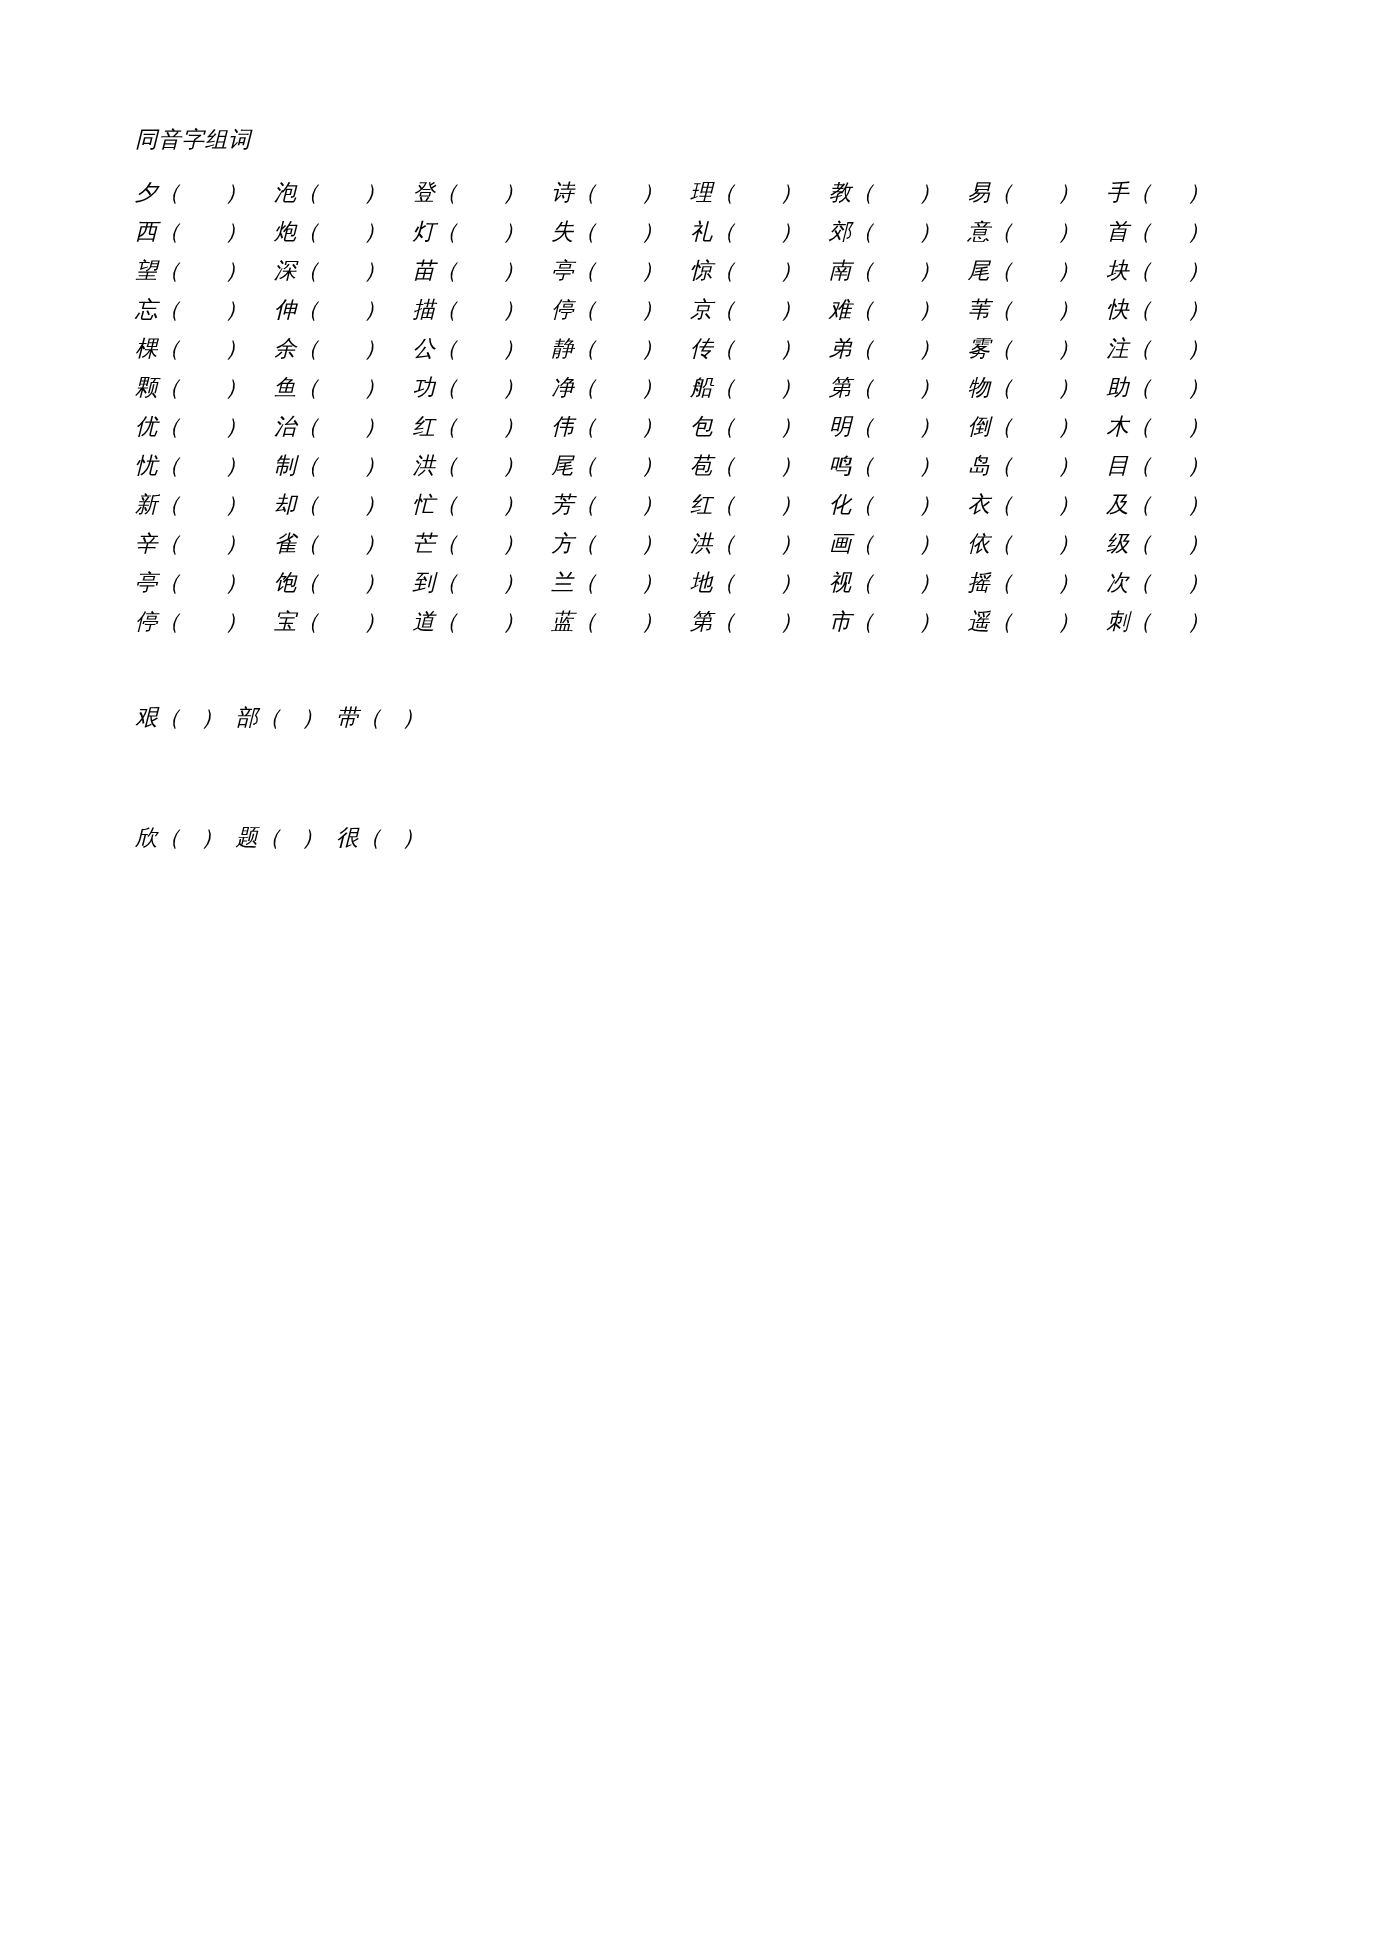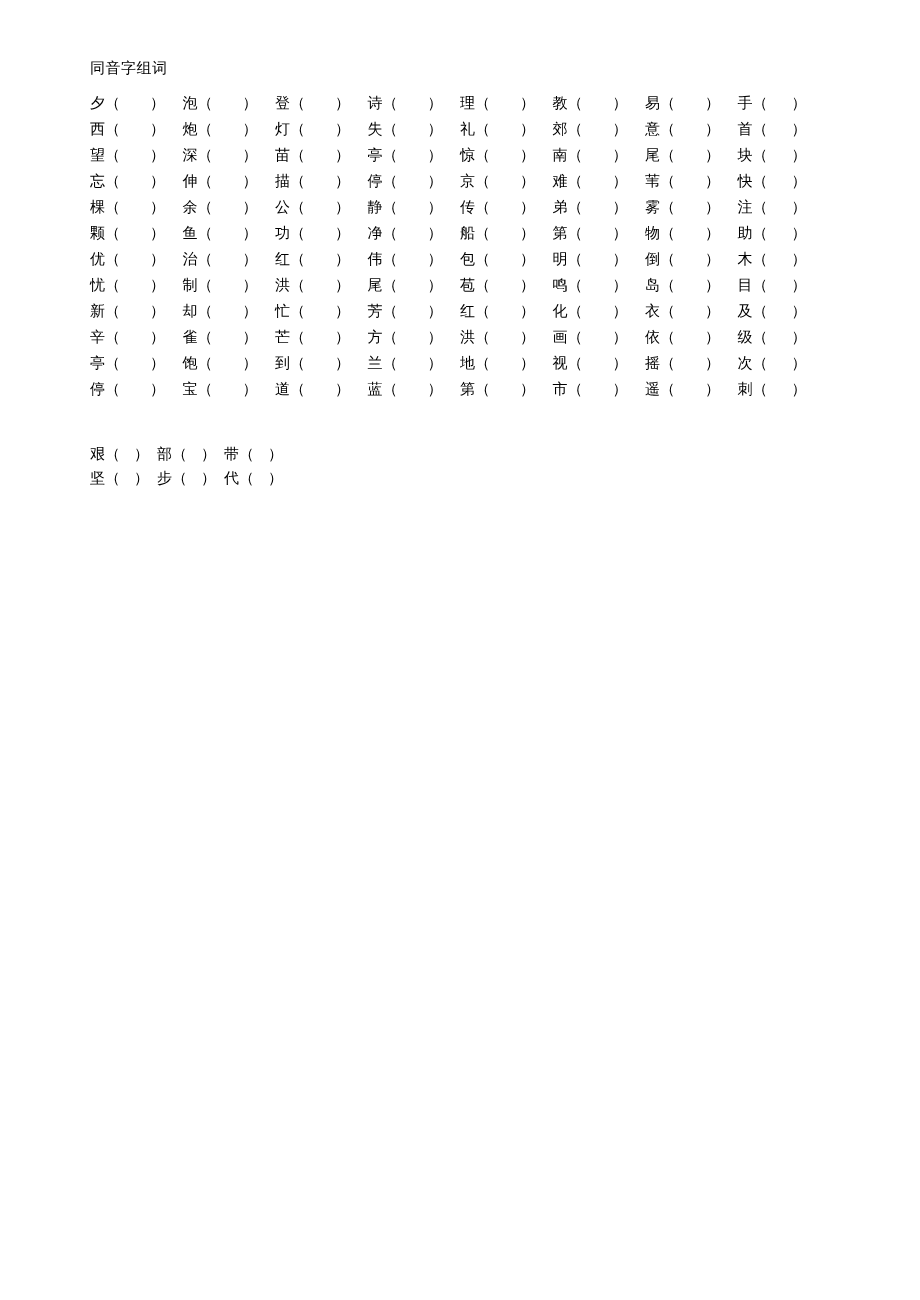--- a/index.html
+++ b/index.html
@@ -6,21 +6,22 @@
       margin: 0;
       padding: 0;
       background: #fff;
       font-family: "SimSun", "宋体", serif;
       font-size: 15px;
       color: #000;
       width: 920px;
       height: 1300px;
     }
     .page {
-      padding: 59px 90px 0 90px;
+      padding: 84px 90px 0 90px;
+      font-style: italic;
     }
     .title {
       margin-bottom: 12px;
       letter-spacing: 0.5px;
     }
     .main-table {
       border-collapse: collapse;
       width: 100%;
       table-layout: fixed;
     }
@@ -40,20 +41,21 @@
     .close {
       display: inline-block;
     }
     .col8 .blank { width: 24px; }
     .bottom {
       margin-top: 40px;
     }
     .brow {
       height: 24px;
       line-height: 24px;
+      margin-top: 32px;
     }
     .bitem {
       display: inline-block;
       margin-right: 8px;
     }
     .bitem .sb {
       display: inline-block;
       width: 14px;
     }
     .gap {
@@ -186,16 +188,16 @@
           <td class="col5"><span class="char">第</span><span>（</span><span class="blank"></span><span class="close">）</span></td>
           <td class="col6"><span class="char">市</span><span>（</span><span class="blank"></span><span class="close">）</span></td>
           <td class="col7"><span class="char">遥</span><span>（</span><span class="blank"></span><span class="close">）</span></td>
           <td class="col8"><span class="char">刺</span><span>（</span><span class="blank"></span><span class="close">）</span></td>
         </tr>
       </tbody>
   </table>
 
   <div class="bottom" id="bottom-area">
       <div class="brow"><span class="bitem"><span>艰</span><span>（</span><span class="sb"></span><span>）</span></span><span class="bitem"><span>部</span><span>（</span><span class="sb"></span><span>）</span></span><span class="bitem"><span>带</span><span>（</span><span class="sb"></span><span>）</span></span></div>
-      <div class="brow"><span class="bitem"><span>坚</span><span>（</span><span class="sb"></span><span>）</span></span><span class="bitem"><span>步</span><span>（</span><span class="sb"></span><span>）</span></span><span class="bitem"><span>代</span><span>（</span><span class="sb"></span><span>）</span></span></div>
       <div class="gap"></div>
+      <div class="brow"><span class="bitem"><span>欣</span><span>（</span><span class="sb"></span><span>）</span></span><span class="bitem"><span>题</span><span>（</span><span class="sb"></span><span>）</span></span><span class="bitem"><span>很</span><span>（</span><span class="sb"></span><span>）</span></span></div>
     </div>
 </div>
 
 </body></html>

